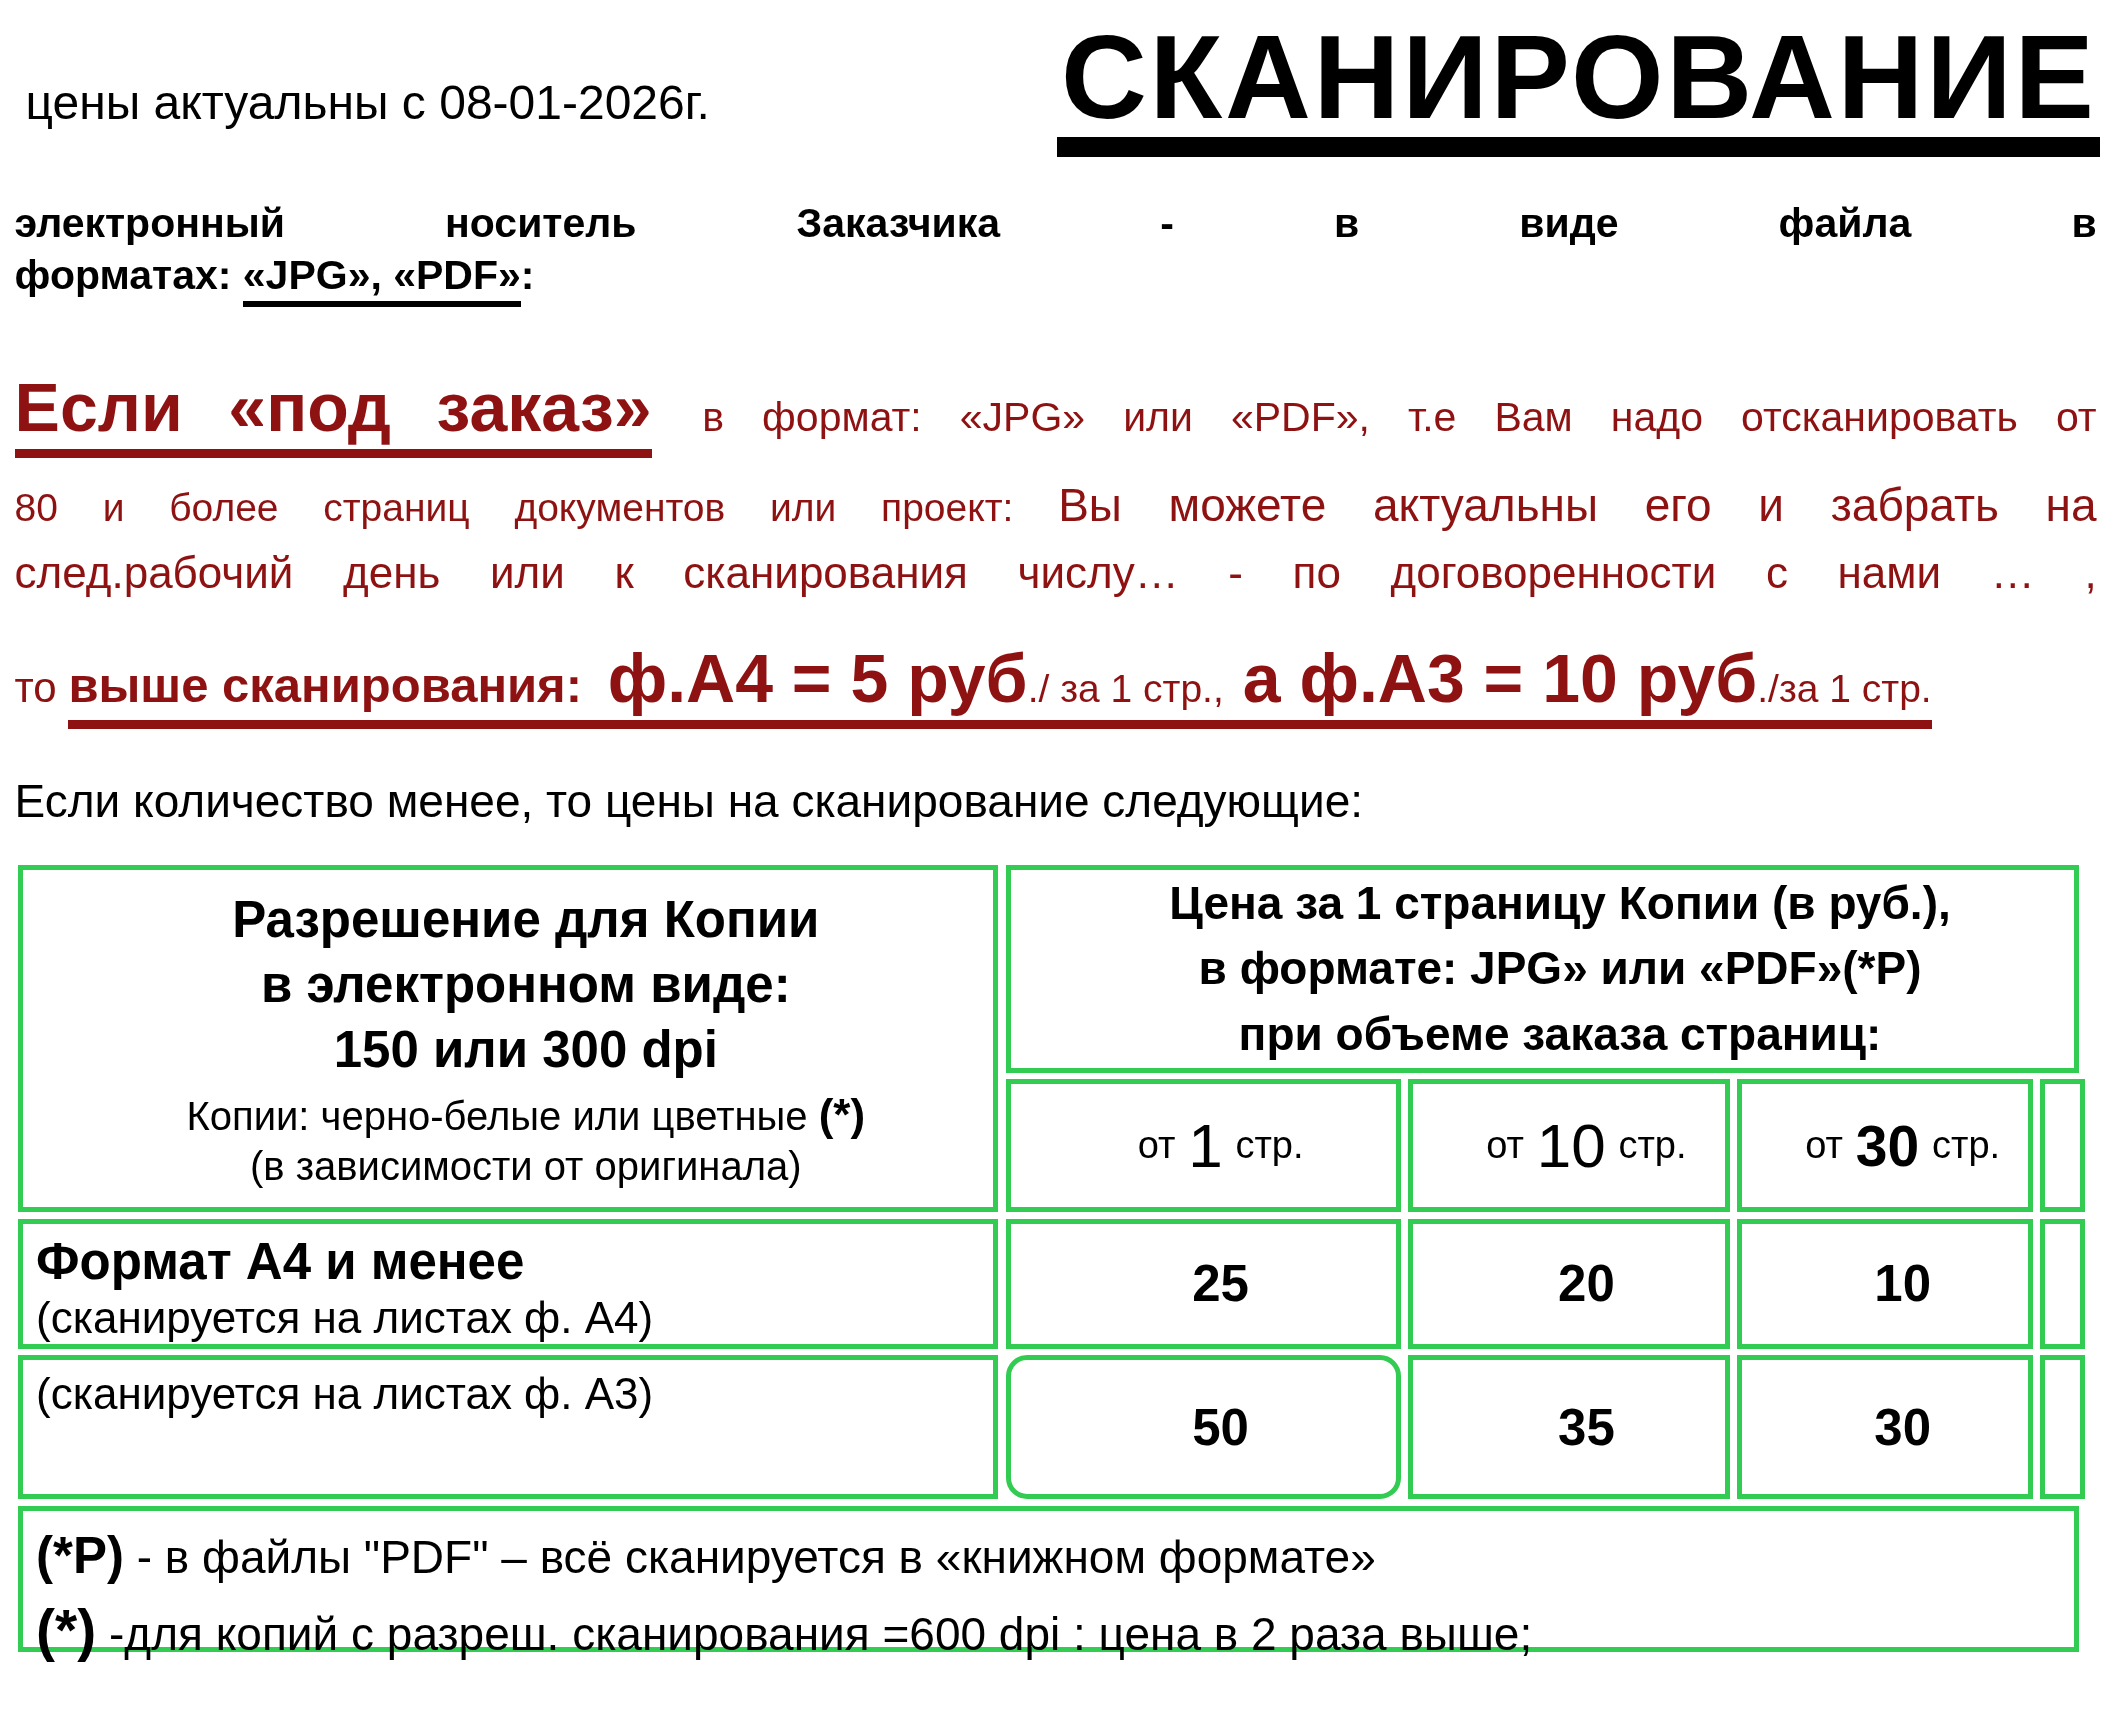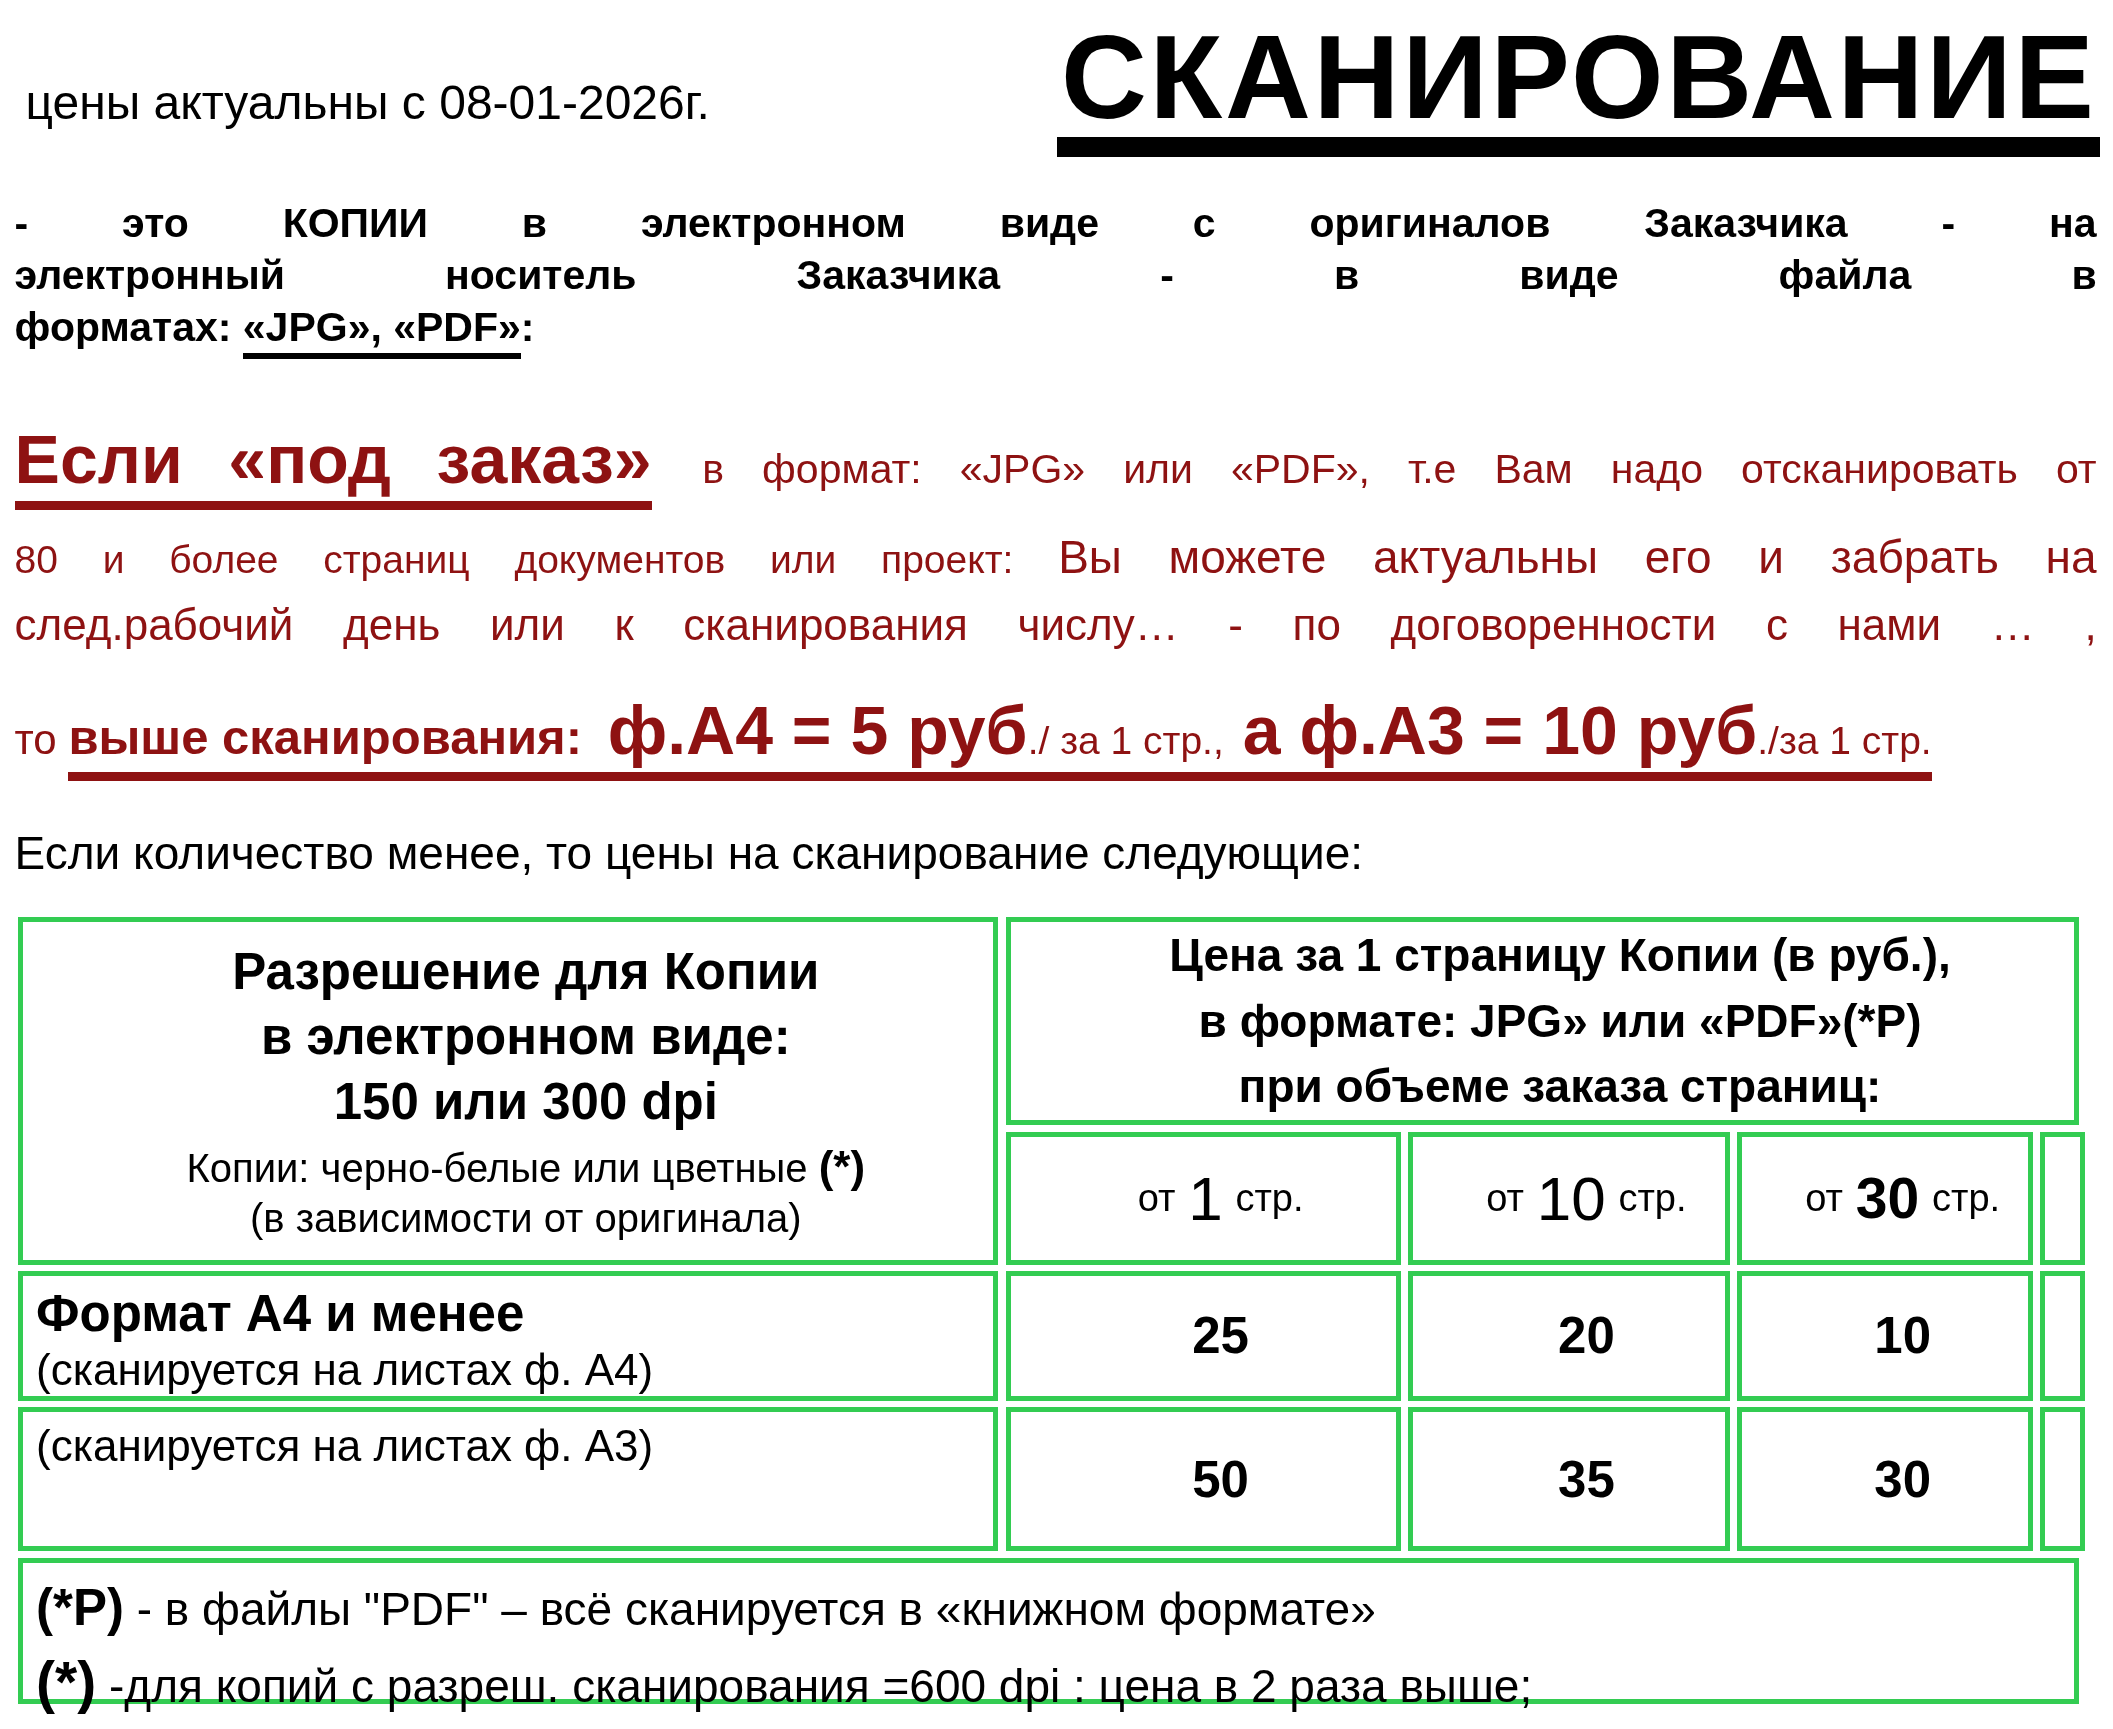--- a/index.html
+++ b/index.html
@@ -70,21 +70,20 @@
 </style>
 </head>
 <body>
 
 <div class="header">
   <div class="date-note">цены актуальны с 08-01-2026г.</div>
   <div class="main-title">СКАНИРОВАНИЕ</div>
 </div>
 
 <div class="intro">
-  <div class="jline">- это КОПИИ в электронном виде с оригиналов Заказчика - на</div>
   <div class="jline">электронный носитель Заказчика - в виде файла в</div>
   <div><span>форматах: </span><span class="u-black">«JPG», «PDF»</span><span>:</span></div>
 </div>
 
 <div class="offer">
   <div class="offer-l1">
     <span class="offer-lead">Если «под заказ»</span>
     <span class="offer-l1-rest">в формат: «JPG» или «PDF»,  т.е Вам надо отсканировать от</span>
   </div>
   <div class="offer-l2">
@@ -138,21 +137,21 @@
     <div class="rl-sub">(сканируется на листах ф. А4)</div>
   </div>
   <div class="box cell-value" style="grid-column:2; grid-row:3;">25</div>
   <div class="box cell-value" style="grid-column:3; grid-row:3;">20</div>
   <div class="box cell-value" style="grid-column:4; grid-row:3;">10</div>
   <div class="box" style="grid-column:5; grid-row:3;"></div>
 
   <div class="box cell-rowlabel" style="grid-column:1; grid-row:4;">
     <div class="rl-sub">(сканируется на листах  ф. А3)</div>
   </div>
-  <div class="box cell-value" style="grid-column:2; grid-row:4;">50</div>
+  <div class="box cell-value" style="grid-column:2; grid-row:4;border-radius:21px;">50</div>
   <div class="box cell-value" style="grid-column:3; grid-row:4;">35</div>
   <div class="box cell-value" style="grid-column:4; grid-row:4;">30</div>
   <div class="box" style="grid-column:5; grid-row:4;"></div>
 
   <div class="box cell-footer">
     <div><span class="fn-mark1">(*Р)</span><span> - в файлы "PDF" – всё сканируется в «книжном формате»</span></div>
     <div><span class="fn-mark2">(*)</span><span> -для копий с разреш. сканирования =600 dpi :  цена в 2 раза выше;</span></div>
   </div>
 
 </div>

